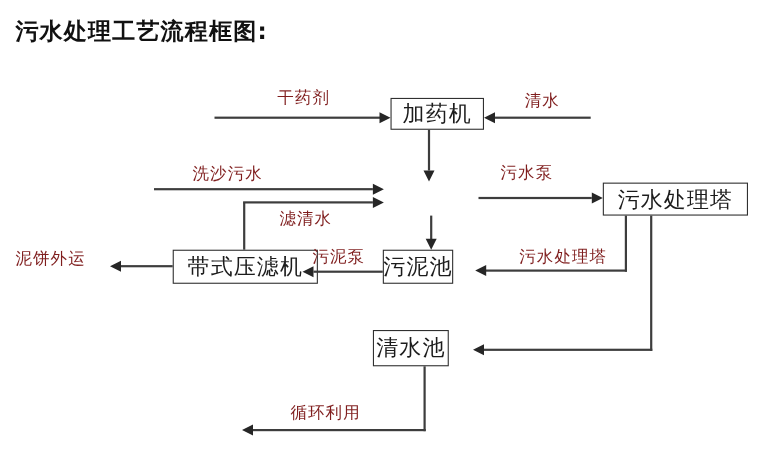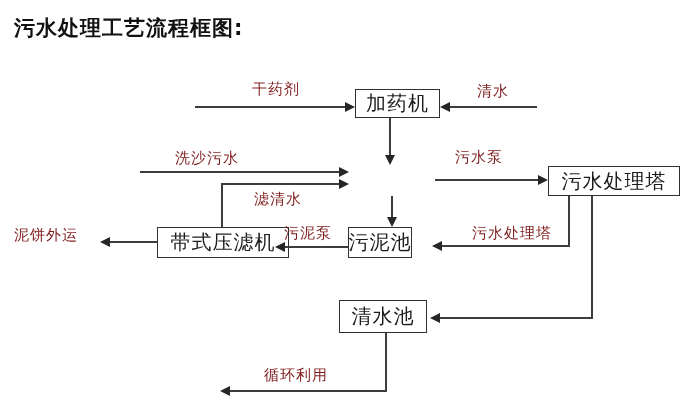--- a/index.html
+++ b/index.html
@@ -29,21 +29,21 @@
 <body>
 
 <div class="canvas">
 
   <div class="title">污水处理工艺流程框图:</div>
 
   <div class="node" style="left:355px;top:89px;width:85px;height:29px;">加药机</div>
   <div class="node" style="left:548px;top:166px;width:132px;height:30px;">污水处理塔</div>
   <div class="node" style="left:348px;top:227px;width:64px;height:31px;">污泥池</div>
   <div class="node" style="left:157px;top:227px;width:132px;height:31px;">带式压滤机</div>
-  <div class="node" style="left:339px;top:300px;width:88px;height:33px;">清水池</div>
+  <div class="node" style="left:339px;top:300px;width:69px;height:33px;">清水池</div>
 
   <span class="elabel" style="left:252px;top:80px;">干药剂</span>
   <span class="elabel" style="left:477px;top:82px;">清水</span>
   <span class="elabel" style="left:175px;top:149px;">洗沙污水</span>
   <span class="elabel" style="left:254px;top:190px;">滤清水</span>
   <span class="elabel" style="left:455px;top:148px;">污水泵</span>
   <span class="elabel" style="left:284px;top:224px;">污泥泵</span>
   <span class="elabel" style="left:472px;top:224px;">污水处理塔</span>
   <span class="elabel" style="left:264px;top:366px;">循环利用</span>
   <span class="elabel" style="left:14px;top:226px;">泥饼外运</span>

